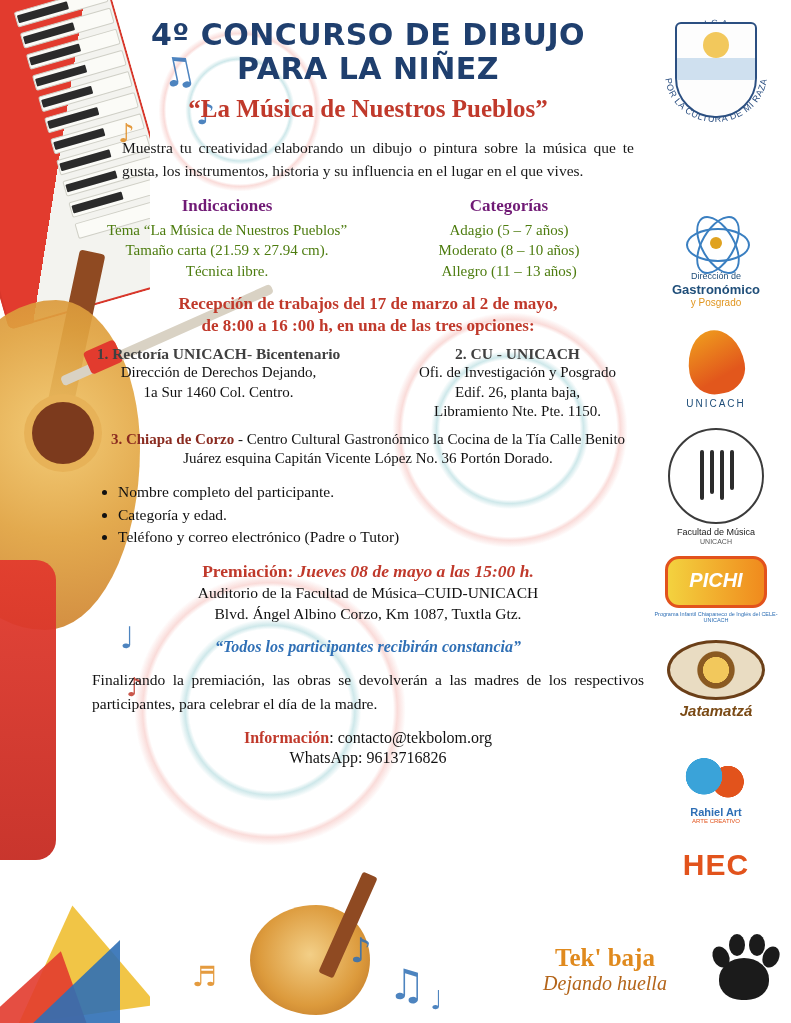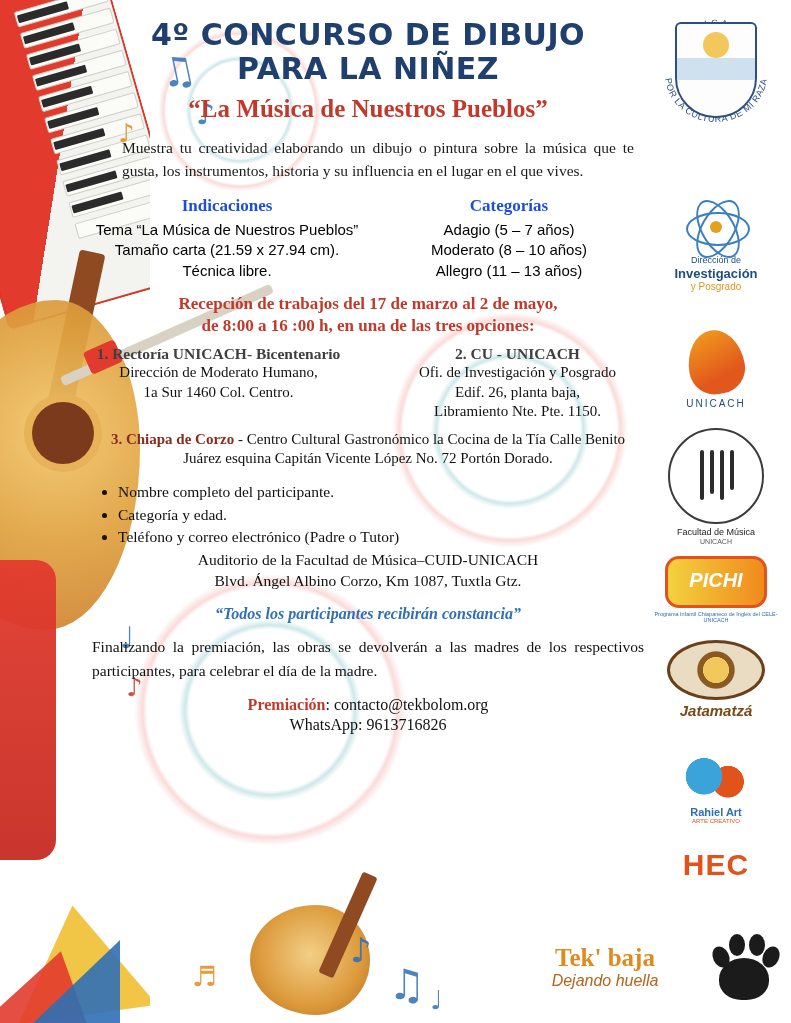--- a/index.html
+++ b/index.html
@@ -162,24 +162,24 @@
   }
   p.intro{
     margin:14px 34px 0 54px;font-size:15.5px;color:#1a1a1a;line-height:1.45;
     text-align:justify;font-family:"Liberation Serif", serif;
   }
   .two-col{
     display:flex;margin-top:14px;justify-content:space-between;padding:0 18px;
   }
   .col{flex:1;}
   .col h3{
-    margin:0 0 4px 0;font-size:17px;color:#1d4ed8;font-weight:bold;
+    margin:0 0 4px 0;font-size:17px;color:#701a75;font-weight:bold;
     font-family:"Liberation Serif", serif;
   }
-  .col .line{font-size:15px;color:#000000;line-height:1.35;font-family:Liberation Sans, sans-serif;}
+  .col .line{font-size:15px;color:#4d7c0f;line-height:1.35;font-family:Liberation Serif, serif;}
 
   .recepcion{
     margin-top:12px;font-size:17px;color:#c0392b;font-weight:bold;line-height:1.3;
     font-family:"Liberation Serif", serif;
   }
   .venues{display:flex;margin-top:8px;padding:0 6px;gap:10px;}
   .venue{flex:1;}
   .venue .vt{font-size:15.5px;color:#404040;font-weight:bold;font-family:"Liberation Serif", serif;}
   .venue .vl{font-size:15px;color:#111;line-height:1.3;font-family:"Liberation Serif", serif;}
   .venue3{margin-top:8px;font-size:15px;color:#111;line-height:1.32;padding:0 28px;font-family:"Liberation Serif", serif;}
@@ -208,21 +208,21 @@
   .info{
     margin-top:14px;font-size:16px;color:#111;font-family:"Liberation Serif", serif;
   }
   .info b{color:#c0392b;}
   .info .ws{display:block;margin-top:2px;}
 
   .tek{
     position:absolute;left:515px;top:944px;width:180px;text-align:center;
   }
   .tek .t1{font-size:25px;color:#e08a1e;font-weight:bold;font-family:"Liberation Serif", serif;}
-  .tek .t2{font-size:16px;color:#b4651a;font-style:italic;font-family:Liberation Sans, sans-serif;}
+  .tek .t2{font-size:20px;color:#b4651a;font-style:italic;font-family:Liberation Serif, serif;}
 </style>
 </head>
 <body>
 
 <div class="bg-left">
   <div class="piano">
     <div class="key" style="top:26px"></div>
       <div class="blk" style="top:30px"></div>
     <div class="key" style="top:48px"></div>
       <div class="blk" style="top:52px"></div>
@@ -281,29 +281,29 @@
       <text><textPath href="#arcTop" startOffset="50%" text-anchor="middle">U N I C A C H</textPath></text>
       <text><textPath href="#arcBot" startOffset="50%" text-anchor="middle">POR LA CULTURA DE MI RAZA</textPath></text>
     </svg>
     <div style="height:8px"></div>
     <div class="shield">
       <div class="sun"></div>
       <div class="band"></div>
     </div>
   </div>
 
-  <div class="logo" style="top:200px">
+  <div class="logo" style="top:216px">
     <div class="atom">
       <div class="e"></div>
         <div class="e e2"></div>
         <div class="e e3"></div>
         <div class="nuc"></div>
     </div>
     <div class="cap" style="font-size:9px;margin-top:2px">Dirección de</div>
-    <div style="font-size:13px;color:#1f4e79;font-weight:bold">Investigación</div>
+    <div style="font-size:13px;color:#1f4e79;font-weight:bold">Gastronómico</div>
     <div style="font-size:10px;color:#e0951f">y Posgrado</div>
   </div>
 
   <div class="logo" style="top:330px">
     <div class="corn"></div>
     <div class="cap" style="margin-top:4px;font-size:10px;letter-spacing:2px">UNICACH</div>
   </div>
 
   <div class="logo" style="top:428px">
     <div class="circ">
@@ -379,47 +379,51 @@
   </div>
 
   <div class="recepcion">
     <div>Recepción de trabajos del 17 de marzo al 2 de mayo,</div>
     <div>de 8:00 a 16 :00 h, en una de las tres opciones:</div>
   </div>
 
   <div class="venues">
     <div class="venue">
       <div class="vt">1. Rectoría UNICACH- Bicentenario</div>
-      <div class="vl">Dirección de Moderato Humano,</div>
+      <div class="vl">Dirección de Derechos Dejando,</div>
       <div class="vl">1a Sur 1460 Col. Centro.</div>
     </div>
     <div class="venue">
       <div class="vt">2. CU - UNICACH</div>
       <div class="vl">Ofi. de Investigación y Posgrado</div>
       <div class="vl">Edif. 26, planta baja,</div>
       <div class="vl">Libramiento Nte. Pte. 1150.</div>
     </div>
   </div>
 
   <div class="venue3">
-    <b>3. Chiapa de Corzo</b><span> - Centro Cultural Gastronómico la Cocina de la Tía Calle Benito Juárez esquina Capitán Vicente López No. 72 Portón Dorado.</span>
+    <b>3. Chiapa de Corzo</b><span> - Centro Cultural Gastronómico la Cocina de la Tía Calle Benito Juárez esquina Capitán Vicente López No. 36 Portón Dorado.</span>
   </div>
 
   <div class="reverso">
     <ul>
       <li>Nombre completo del participante.</li>
       <li>Categoría y edad.</li>
       <li>Teléfono y correo electrónico (Padre o Tutor)</li>
     </ul>
   </div>
 
+  <div class="premiacion">
+    <span>Premiación:</span>
+    <span class="it">Jueves 08 de mayo a las 15:00 h.</span>
+  </div>
   <div class="prem-line">Auditorio de la Facultad de Música–CUID-UNICACH</div>
   <div class="prem-line">Blvd. Ángel Albino Corzo, Km 1087, Tuxtla Gtz.</div>
 
   <div class="constancia">“Todos los participantes recibirán constancia”</div>
 
   <p class="final">Finalizando la premiación, las obras se devolverán a las madres de los respectivos participantes, para celebrar el día de la madre.</p>
 
   <div class="info">
-    <b>Premiación</b><span>: contacto@tekbolom.org</span>
+    <b>Información</b><span>: contacto@tekbolom.org</span>
     <span class="ws">WhatsApp: 9613716826</span>
   </div>
 </div>
 
 </body></html>

